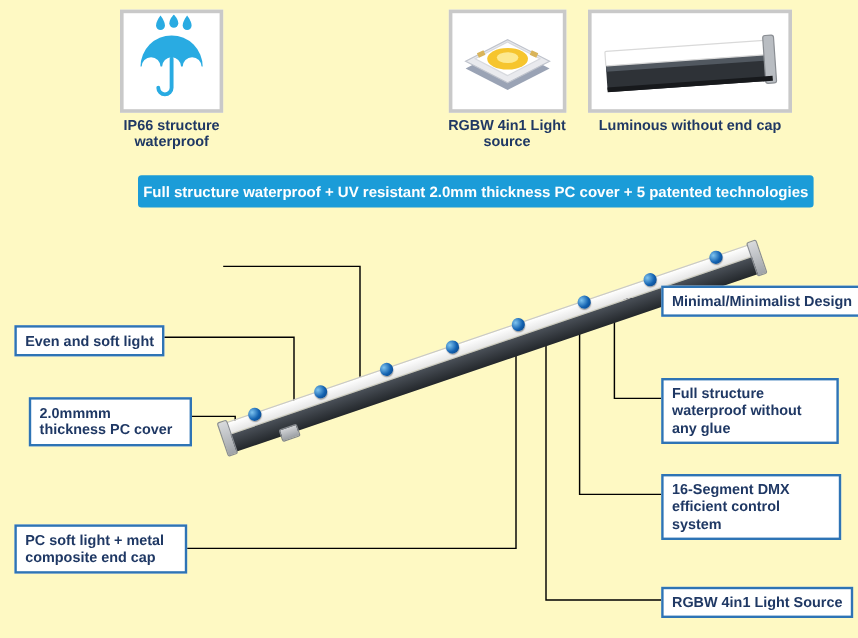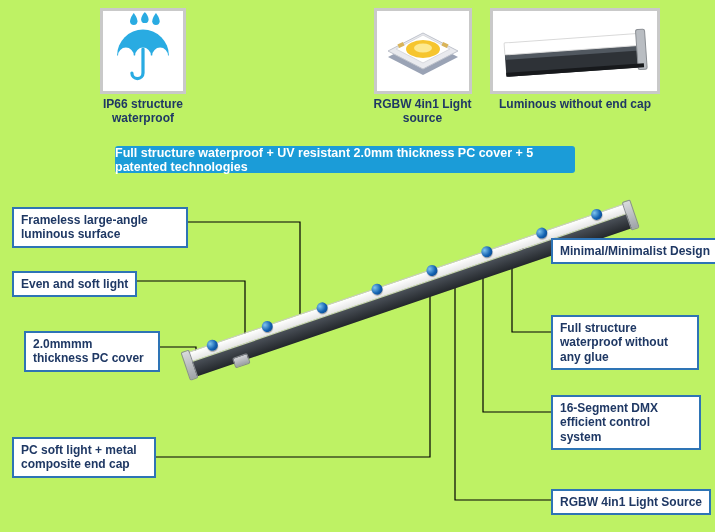--- a/index.html
+++ b/index.html
@@ -4,35 +4,35 @@
 <style>
   :root{
     --banner-bg:#1b9cd8;
     --callout-border:#2e74b5;
     --text-navy:#1f3864;
     --led-blue:#1261b0;
     --icon-blue:#29abe2;
   }
   html,body{margin:0;padding:0;background:#fff;}
   .canvas{
-    position:relative;width:715px;height:532px;background:#bef264;overflow:hidden;
+    position:relative;width:715px;height:532px;background:#fef9c3;overflow:hidden;
     font-family:"Liberation Sans",sans-serif;color:var(--text-navy);
   }
   
   .feature{position:absolute;top:8px;text-align:center;}
   .feature-box{
     border:3px solid #c9c9c9;background:#fff;height:86px;margin:0 auto;
     display:flex;align-items:center;justify-content:center;box-sizing:border-box;
   }
   .feature-caption{
     margin-top:4px;font-size:12px;font-weight:700;color:var(--text-navy);line-height:1.15;
   }
   
   .banner{
-    position:absolute;left:115px;top:146px;width:460px;height:27px;border-radius:3px;
+    position:absolute;left:115px;top:146px;width:563px;height:27px;border-radius:3px;
     background:var(--banner-bg);color:#fff;font-size:12.5px;font-weight:700;
     display:flex;align-items:center;justify-content:center;
   }
   
   .callout{
     position:absolute;background:#fff;border:2px solid var(--callout-border);
     padding:4px 7px;font-size:12px;font-weight:700;line-height:1.2;color:var(--text-navy);
     box-sizing:border-box;z-index:5;
   }
   .nowrap{white-space:nowrap;}
@@ -152,21 +152,20 @@
     <div class="led" style="left:22px;"></div>
     <div class="led" style="left:80px;"></div>
     <div class="led" style="left:138px;"></div>
     <div class="led" style="left:196px;"></div>
     <div class="led" style="left:254px;"></div>
     <div class="led" style="left:312px;"></div>
     <div class="led" style="left:370px;"></div>
     <div class="led" style="left:428px;"></div>
   </div>
 
-  <div class="callout" style="left:12px;top:207px;width:176px;">Frameless large-angle luminous surface</div>
   <div class="callout nowrap" style="left:12px;top:271px;text-align:center;">Even and soft light</div>
   <div class="callout" style="left:24px;top:331px;width:136px;">2.0mmmm thickness PC cover</div>
   <div class="callout" style="left:12px;top:437px;width:144px;">PC soft light + metal composite end cap</div>
 
   <div class="callout nowrap" style="left:551px;top:238px;">Minimal/Minimalist Design</div>
   <div class="callout" style="left:551px;top:315px;width:148px;">Full structure waterproof without any glue</div>
   <div class="callout" style="left:551px;top:395px;width:150px;">16-Segment DMX efficient control system</div>
   <div class="callout nowrap" style="left:551px;top:489px;">RGBW 4in1 Light Source</div>
 
 </div>

